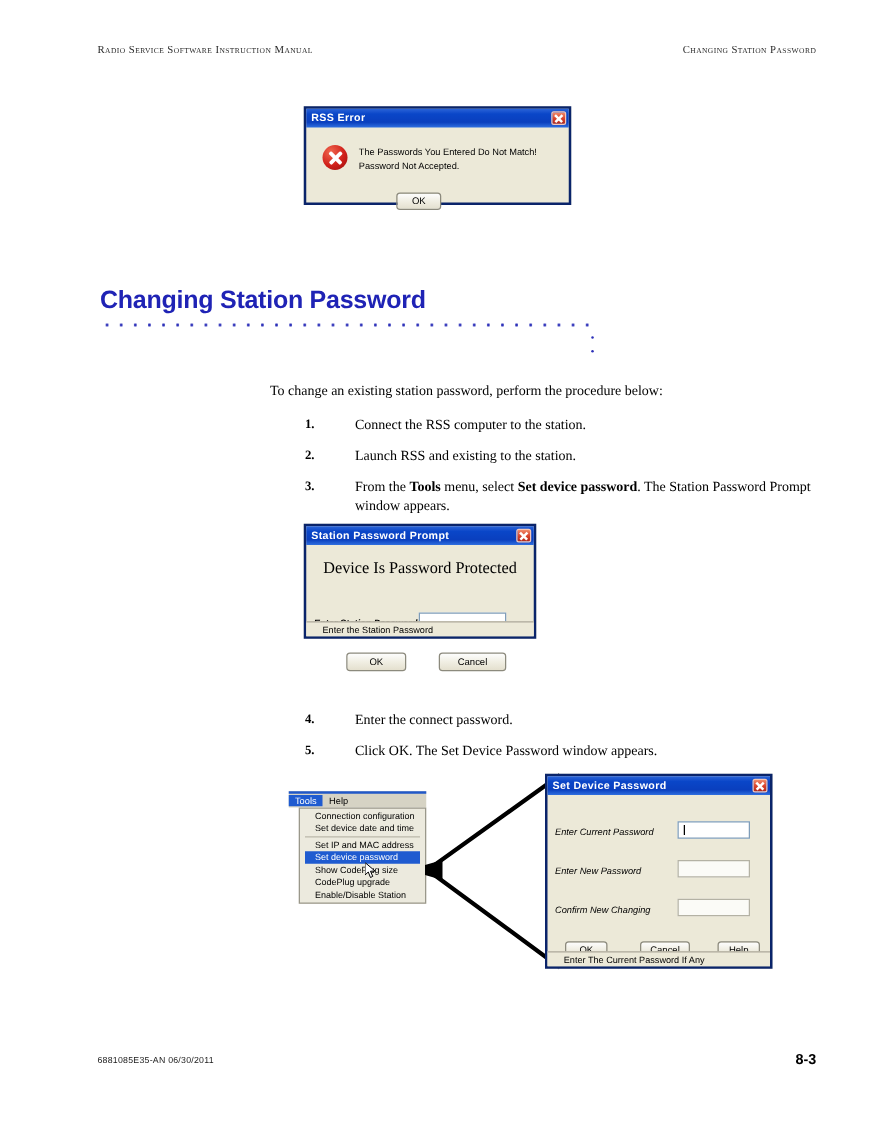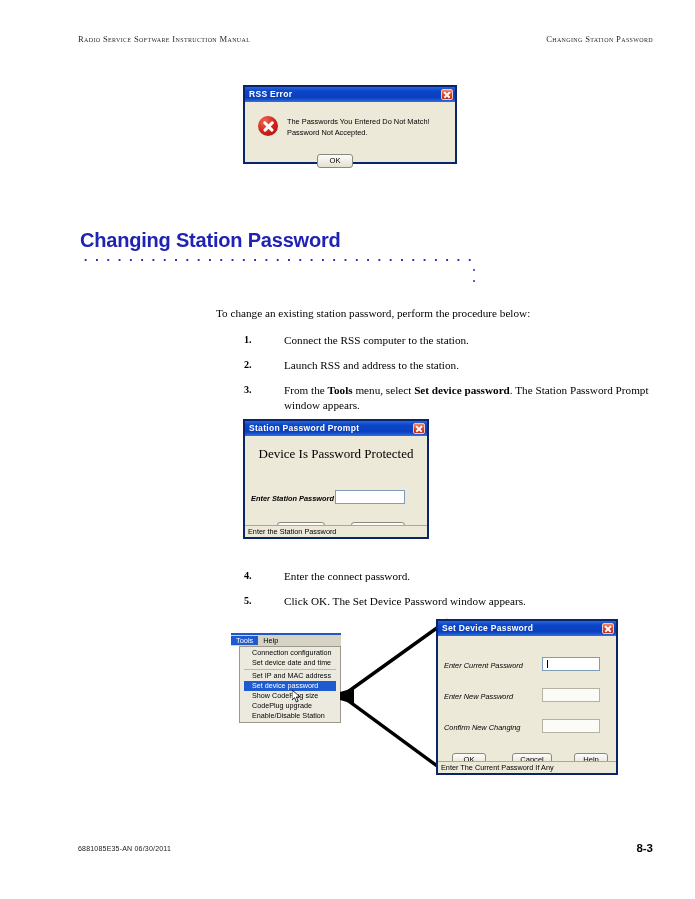--- a/index.html
+++ b/index.html
@@ -119,21 +119,21 @@
     position: absolute;
     left: 0; right: 0; bottom: 0;
     height: 12px;
     background: #ece9d8;
     border-top: 1px solid #aca899;
     font-family: "Liberation Sans", sans-serif;
     font-size: 7.3px;
     color: #000;
     display: flex;
     align-items: center;
-    padding-left: 3px;
+    padding-left: 13px;
     box-sizing: border-box;
   }
   .fieldlabel {
     position: absolute;
     font-family: "Liberation Sans", sans-serif;
     font-size: 7.4px;
     color: #000;
     white-space: nowrap;
     line-height: 1;
     font-style: italic;
@@ -184,21 +184,21 @@
     top: 52px;
     width: 36px;
     height: 14px;
   }
 
   
   #station-prompt {
     left: 243px;
     top: 419px;
     width: 186px;
-    height: 120px;
+    height: 92px;
     border-width: 2px;
   }
   #station-prompt .subtitle {
     position: absolute;
     top: 10px;
     left: 0; right: 0;
     text-align: center;
     font-family: Liberation Serif, serif;
     font-size: 13px;
   }
@@ -416,21 +416,21 @@
 
   <div class="bodytext" id="intro">To change an existing station password, perform the procedure below:</div>
 
   <div class="step" id="step1">
     <span class="num">1.</span>
     <span class="txt">Connect the RSS computer to the station.</span>
   </div>
 
   <div class="step" id="step2">
     <span class="num">2.</span>
-    <span class="txt">Launch RSS and address to the station.</span>
+    <span class="txt">Launch RSS and existing to the station.</span>
   </div>
 
   <div class="step" id="step3">
     <span class="num">3.</span>
     <span class="txt">From the <b>Tools</b> menu, select <b>Set device password</b>. The Station Password Prompt window appears.</span>
   </div>
 
   <div class="xpwin" id="station-prompt">
     <div class="titlebar">
       <span class="tbtext">Station Password Prompt</span>

